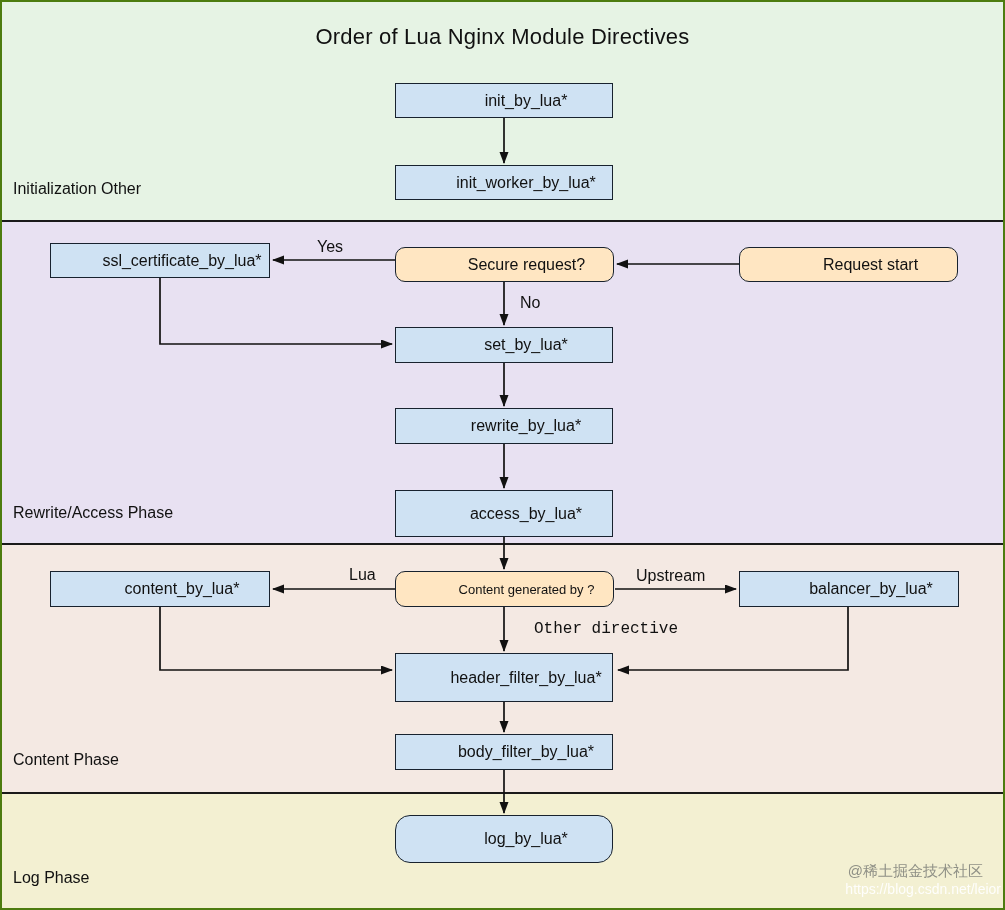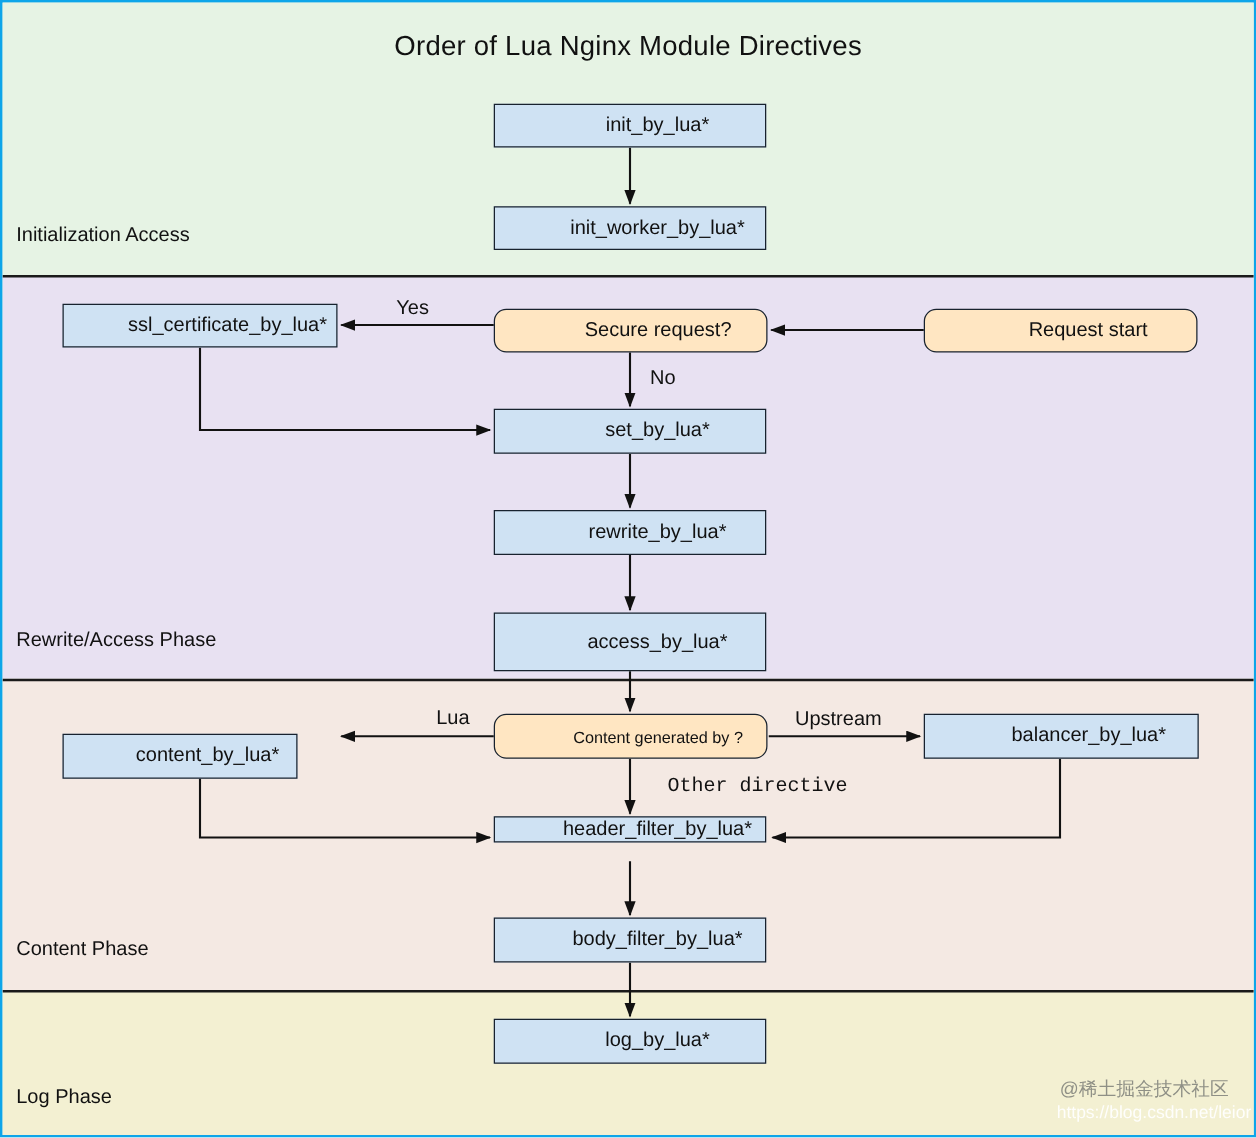--- a/index.html
+++ b/index.html
@@ -1,18 +1,18 @@
 <!DOCTYPE html>
 <html><head>
 <meta charset="utf-8">
 <style>
   html,body{margin:0;padding:0;background:#ffffff;font-family:"Liberation Sans",sans-serif;}
   #canvas{
     position:relative;width:1005px;height:910px;overflow:hidden;
-    box-sizing:border-box;border:2px solid #0ea5e9;background:#e6f3e4;
+    box-sizing:border-box;border:2px solid #4d7c0f;background:#e6f3e4;
   }
   .band{position:absolute;left:0;width:100%;box-sizing:border-box;}
   #band-init{top:0;height:218px;background:#e6f3e4;}
   #band-rewrite{top:218px;height:323px;background:#e8e1f2;border-top:2px solid #1a1a1a;}
   #band-content{top:541px;height:249px;background:#f4e9e3;border-top:2px solid #1a1a1a;}
   #band-log{top:790px;height:120px;background:#f3f0d2;border-top:2px solid #1a1a1a;}
 
   #edges{position:absolute;left:0;top:0;width:1005px;height:910px;pointer-events:none;}
 
   #diagram-title{
@@ -28,26 +28,26 @@
   .decision{background:#ffe6c2;border-radius:10px;}
 
   #n-init{left:393px;top:81px;width:218px;height:35px;}
   #n-init-worker{left:393px;top:163px;width:218px;height:35px;}
   #n-ssl{left:48px;top:241px;width:220px;height:35px;}
   #n-secure{left:393px;top:245px;width:219px;height:35px;}
   #n-request-start{left:737px;top:245px;width:219px;height:35px;}
   #n-set{left:393px;top:325px;width:218px;height:36px;}
   #n-rewrite{left:393px;top:406px;width:218px;height:36px;}
   #n-access{left:393px;top:488px;width:218px;height:47px;}
-  #n-content{left:48px;top:585px;width:188px;height:36px;}
+  #n-content{left:48px;top:569px;width:220px;height:36px;}
   #n-generated{left:393px;top:569px;width:219px;height:36px;font-size:13px;}
   #n-balancer{left:737px;top:569px;width:220px;height:36px;}
-  #n-header-filter{left:393px;top:651px;width:218px;height:21px;}
+  #n-header-filter{left:393px;top:651px;width:218px;height:49px;}
   #n-body-filter{left:393px;top:732px;width:218px;height:36px;}
-  #n-log{left:393px;top:813px;width:218px;height:36px;}
+  #n-log{left:393px;top:813px;width:218px;height:48px;border-radius:15px;}
 
   .phase-label{position:absolute;left:11px;font-size:16px;color:#111;}
   #pl-init{top:178px;}
   #pl-rewrite{top:502px;}
   #pl-content{top:749px;}
   #pl-log{top:867px;}
 
   .edge-label{position:absolute;font-size:16px;color:#111;white-space:nowrap;}
   #el-yes{left:315px;top:236px;}
   #el-no{left:518px;top:292px;}
@@ -104,21 +104,21 @@
   <div class="node" id="n-set">set_by_lua*</div>
   <div class="node" id="n-rewrite">rewrite_by_lua*</div>
   <div class="node" id="n-access">access_by_lua*</div>
   <div class="node" id="n-content">content_by_lua*</div>
   <div class="node decision" id="n-generated">Content generated by ?</div>
   <div class="node" id="n-balancer">balancer_by_lua*</div>
   <div class="node" id="n-header-filter">header_filter_by_lua*</div>
   <div class="node" id="n-body-filter">body_filter_by_lua*</div>
   <div class="node" id="n-log">log_by_lua*</div>
 
-  <div class="phase-label" id="pl-init">Initialization Access</div>
+  <div class="phase-label" id="pl-init">Initialization Other</div>
   <div class="phase-label" id="pl-rewrite">Rewrite/Access Phase</div>
   <div class="phase-label" id="pl-content">Content Phase</div>
   <div class="phase-label" id="pl-log">Log Phase</div>
 
   <div class="edge-label" id="el-yes">Yes</div>
   <div class="edge-label" id="el-no">No</div>
   <div class="edge-label" id="el-lua">Lua</div>
   <div class="edge-label" id="el-upstream">Upstream</div>
   <div class="edge-label" id="el-other">Other directive</div>
 

